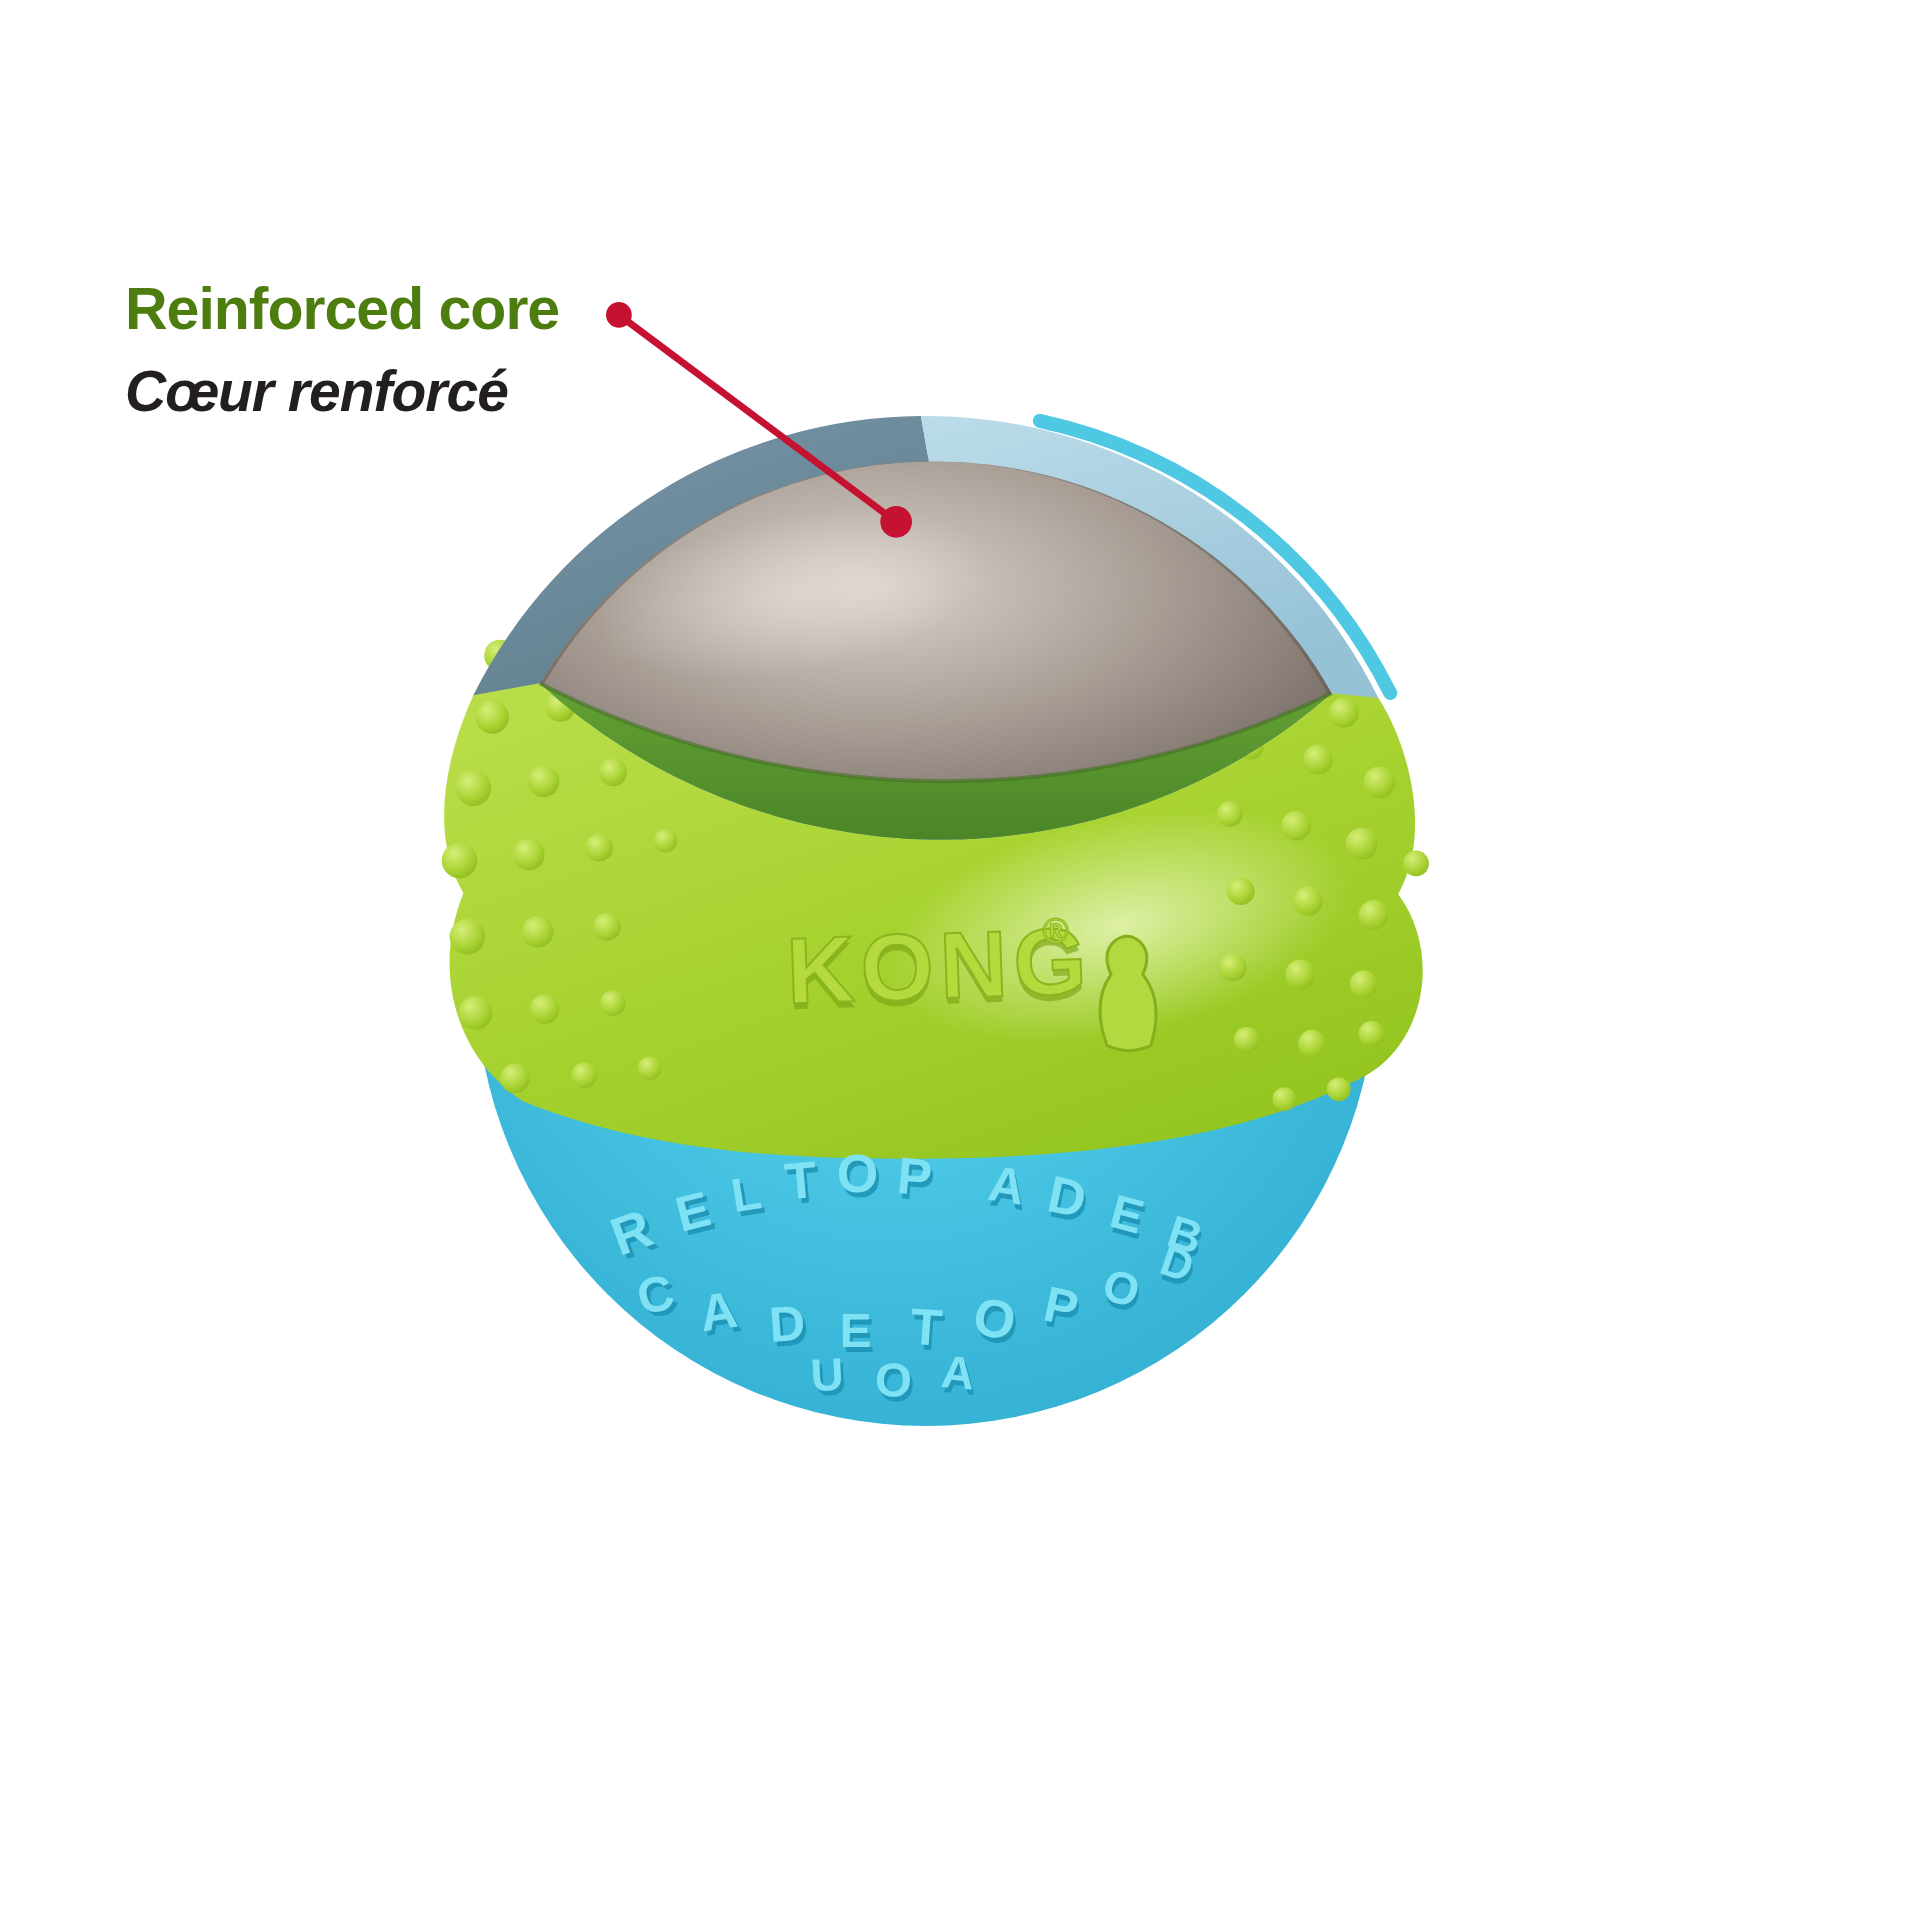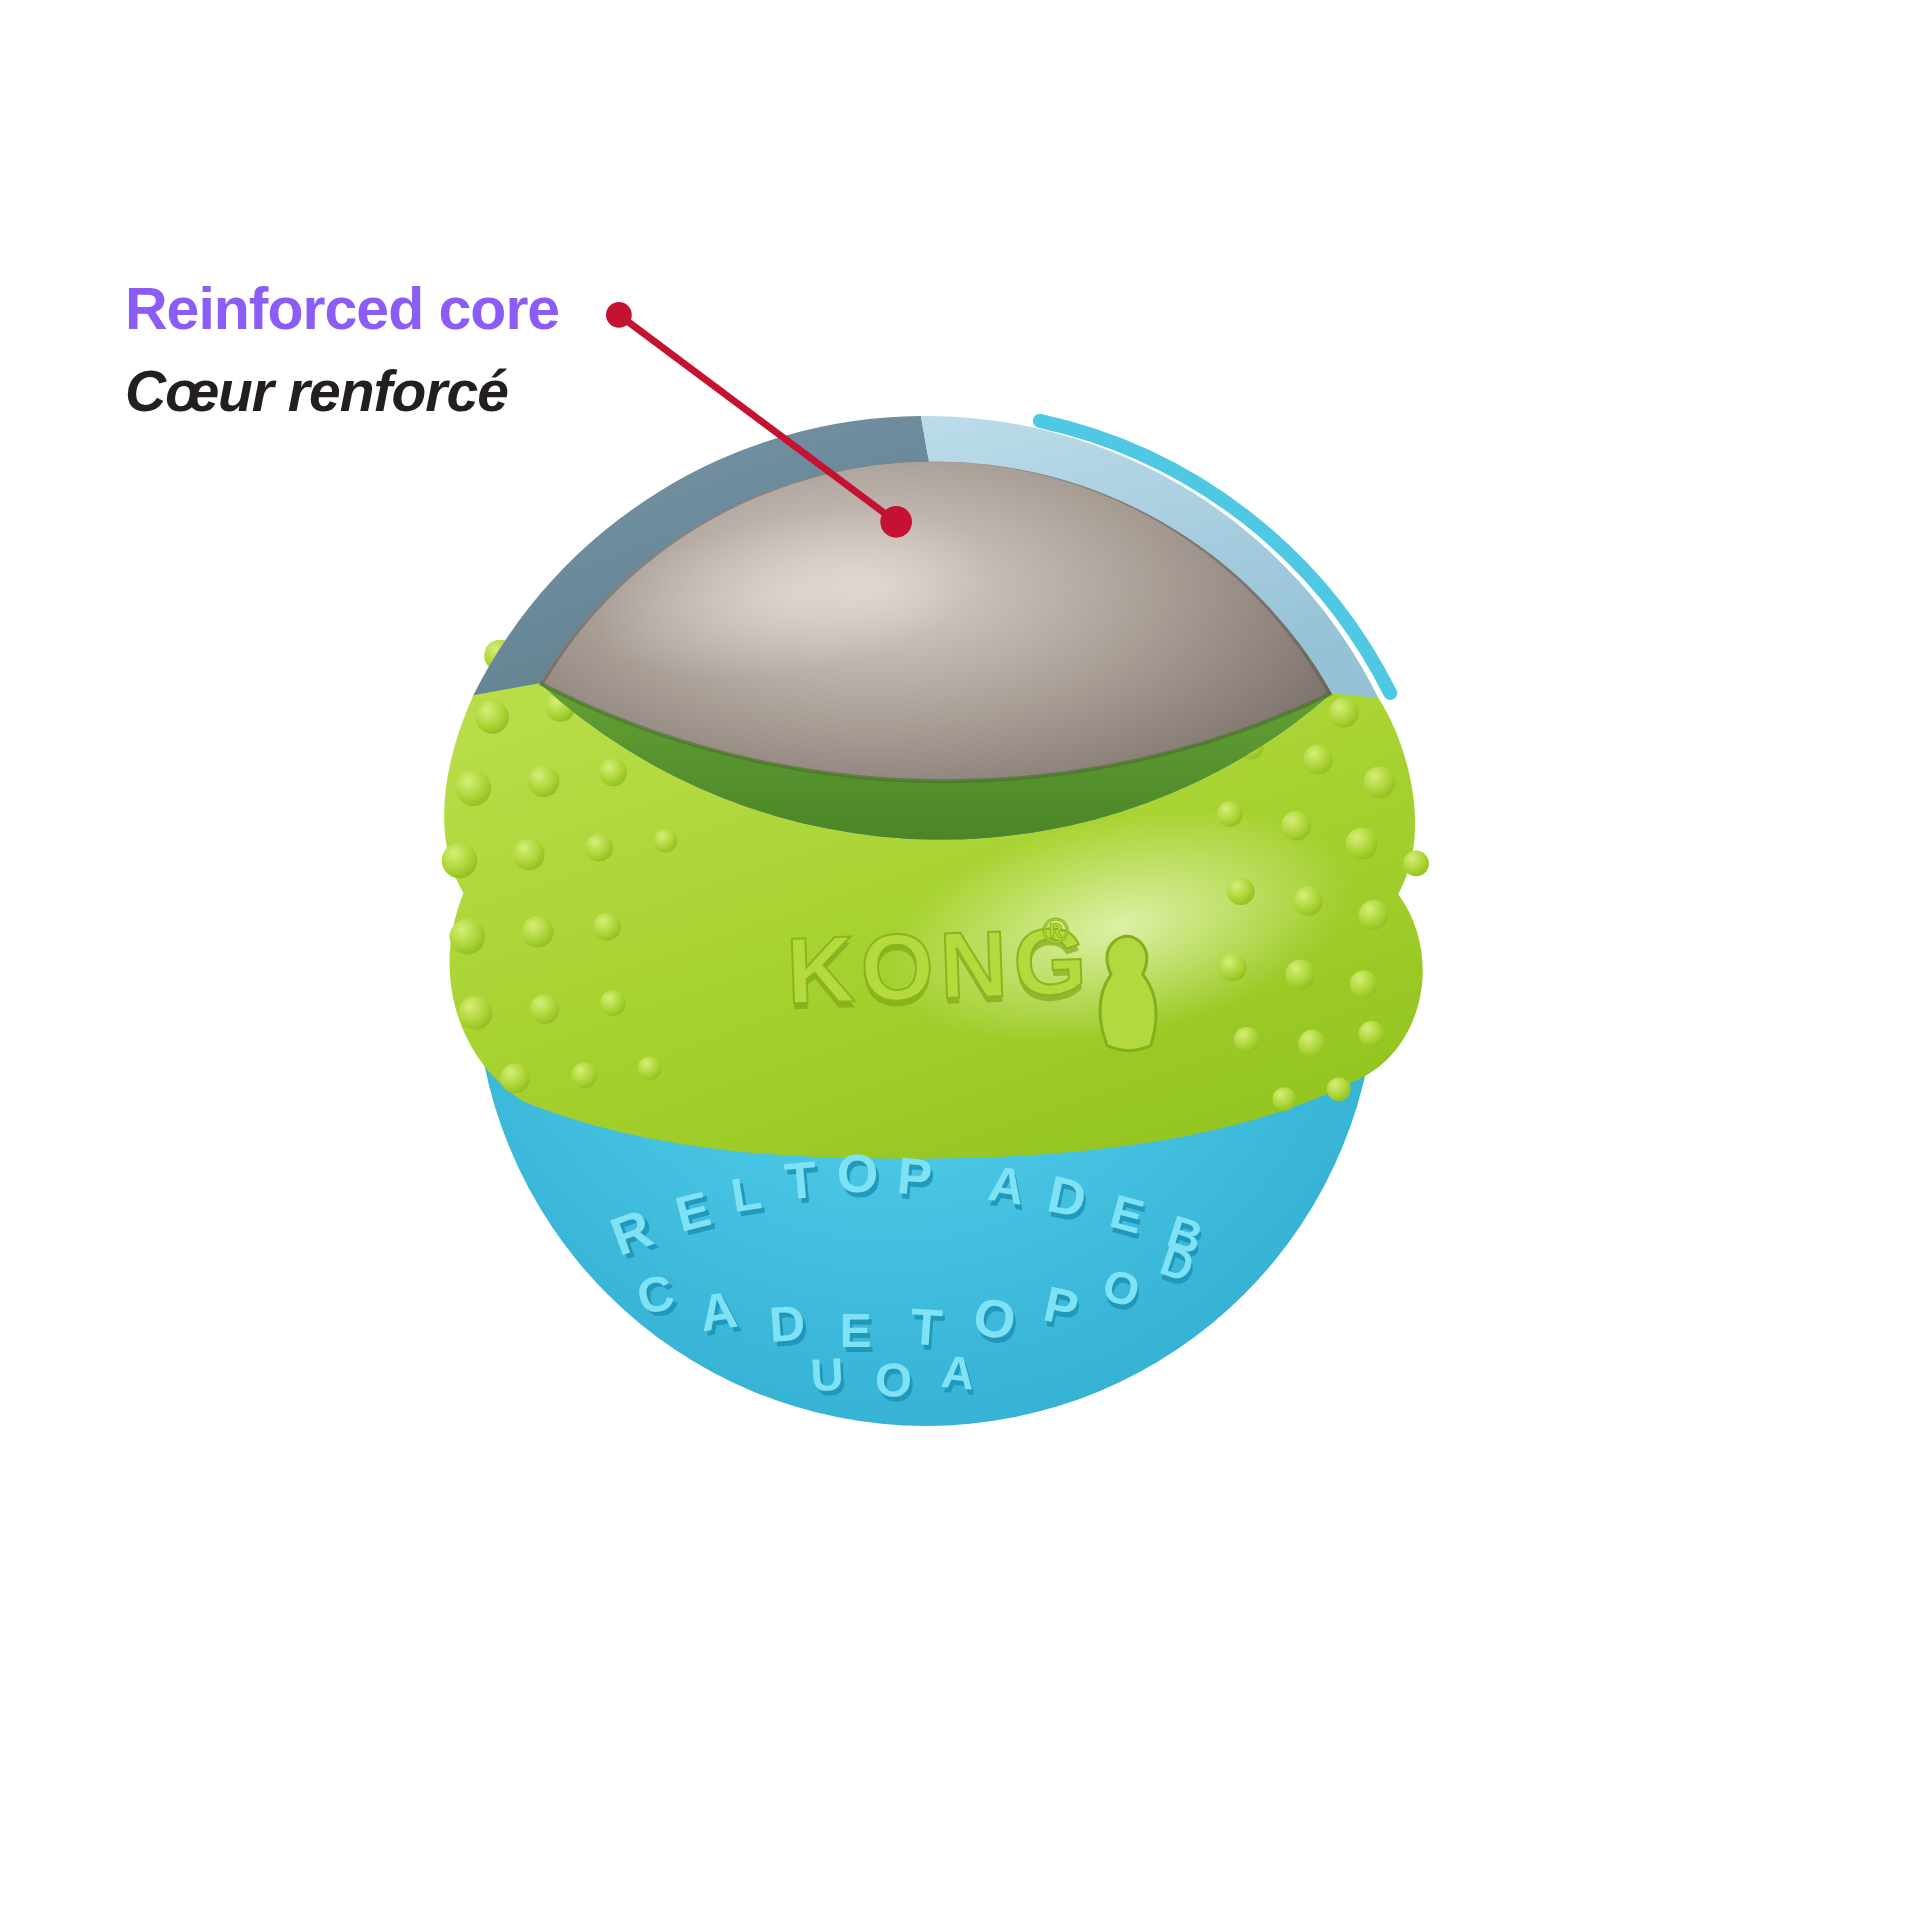--- a/index.html
+++ b/index.html
@@ -20,21 +20,21 @@
     inset: 0;
     width: 1927px;
     height: 1927px;
   }
   .label-en {
     position: absolute;
     left: 125px;
     top: 275px;
     font-size: 59px;
     font-weight: 800;
-    color: #8b5cf6;
+    color: #4d7c0f;
     letter-spacing: -1px;
     z-index: 5;
   }
   .label-fr {
     position: absolute;
     left: 125px;
     top: 358px;
     font-size: 57px;
     font-weight: 700;
     font-style: italic;

